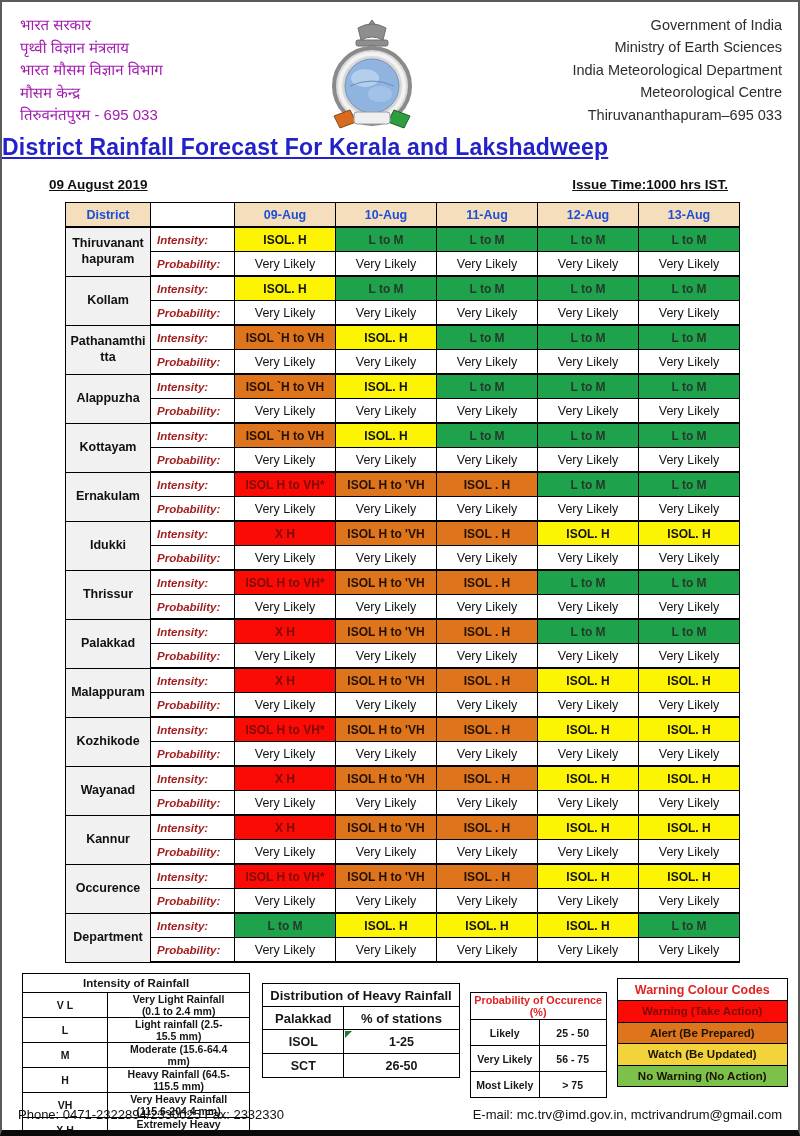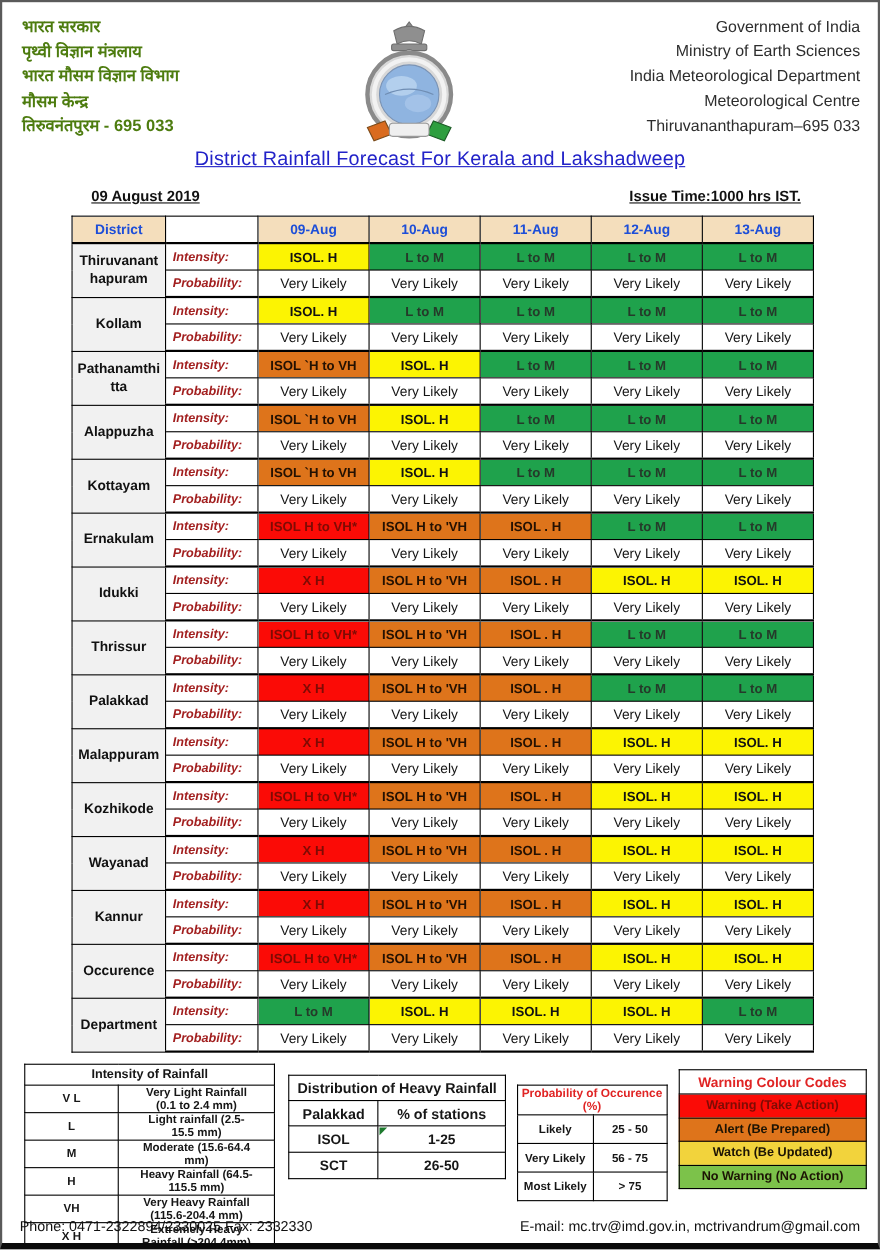--- a/index.html
+++ b/index.html
@@ -4,29 +4,29 @@
 <style>
   html,body{margin:0;padding:0;background:#e9e9e9;}
   body{width:800px;font-family:"Liberation Sans", sans-serif;}
   .page{
     position:relative;width:800px;height:1136px;background:#ffffff;
     box-sizing:border-box;border:2px solid #5a5a5a;border-bottom:6px solid #0a0a0a;
     overflow:hidden;
   }
   
   .letterhead{display:flex;align-items:flex-start;padding:12px 16px 0 18px;height:128px;box-sizing:border-box;}
-  .lh-left{width:292px;font-size:15px;color:#4d7c0f;line-height:1.5;font-weight:bold;}
+  .lh-left{width:292px;font-size:15px;color:#a21caf;line-height:1.5;font-weight:normal;}
   .lh-logo{width:120px;display:flex;justify-content:center;padding-top:2px;}
   .lh-right{flex:1;text-align:right;font-size:14.5px;color:#2d2d2d;line-height:1.55;}
   
   .doc-title{
-    text-align:center;margin-top:4px;font-size:18px;font-weight:normal;
+    margin-top:4px;font-size:23px;font-weight:bold;
     color:var(--title_blue);text-decoration:underline;letter-spacing:.2px;
   }
-  .meta-row{display:flex;justify-content:space-between;padding:16px 70px 10px 81px;}
+  .meta-row{display:flex;justify-content:space-between;padding:16px 70px 10px 47px;}
   .meta-row span{font-size:13.5px;font-weight:bold;color:#111;text-decoration:underline;}
   
   table{border-collapse:collapse;}
   .forecast{margin-left:63px;width:674px;table-layout:fixed;}
   .forecast th,.forecast td{
     border:1.6px solid #000;height:23px;text-align:center;vertical-align:middle;
     padding:0 1px;overflow:hidden;
   }
   .forecast col.c-dist{width:85px;} .forecast col.c-lab{width:84px;} .forecast col.c-day{width:101px;}
   .forecast thead th{background:var(--header_tan);font-size:12.5px;color:#1d4ed8;border-bottom:2.4px solid #000;}

